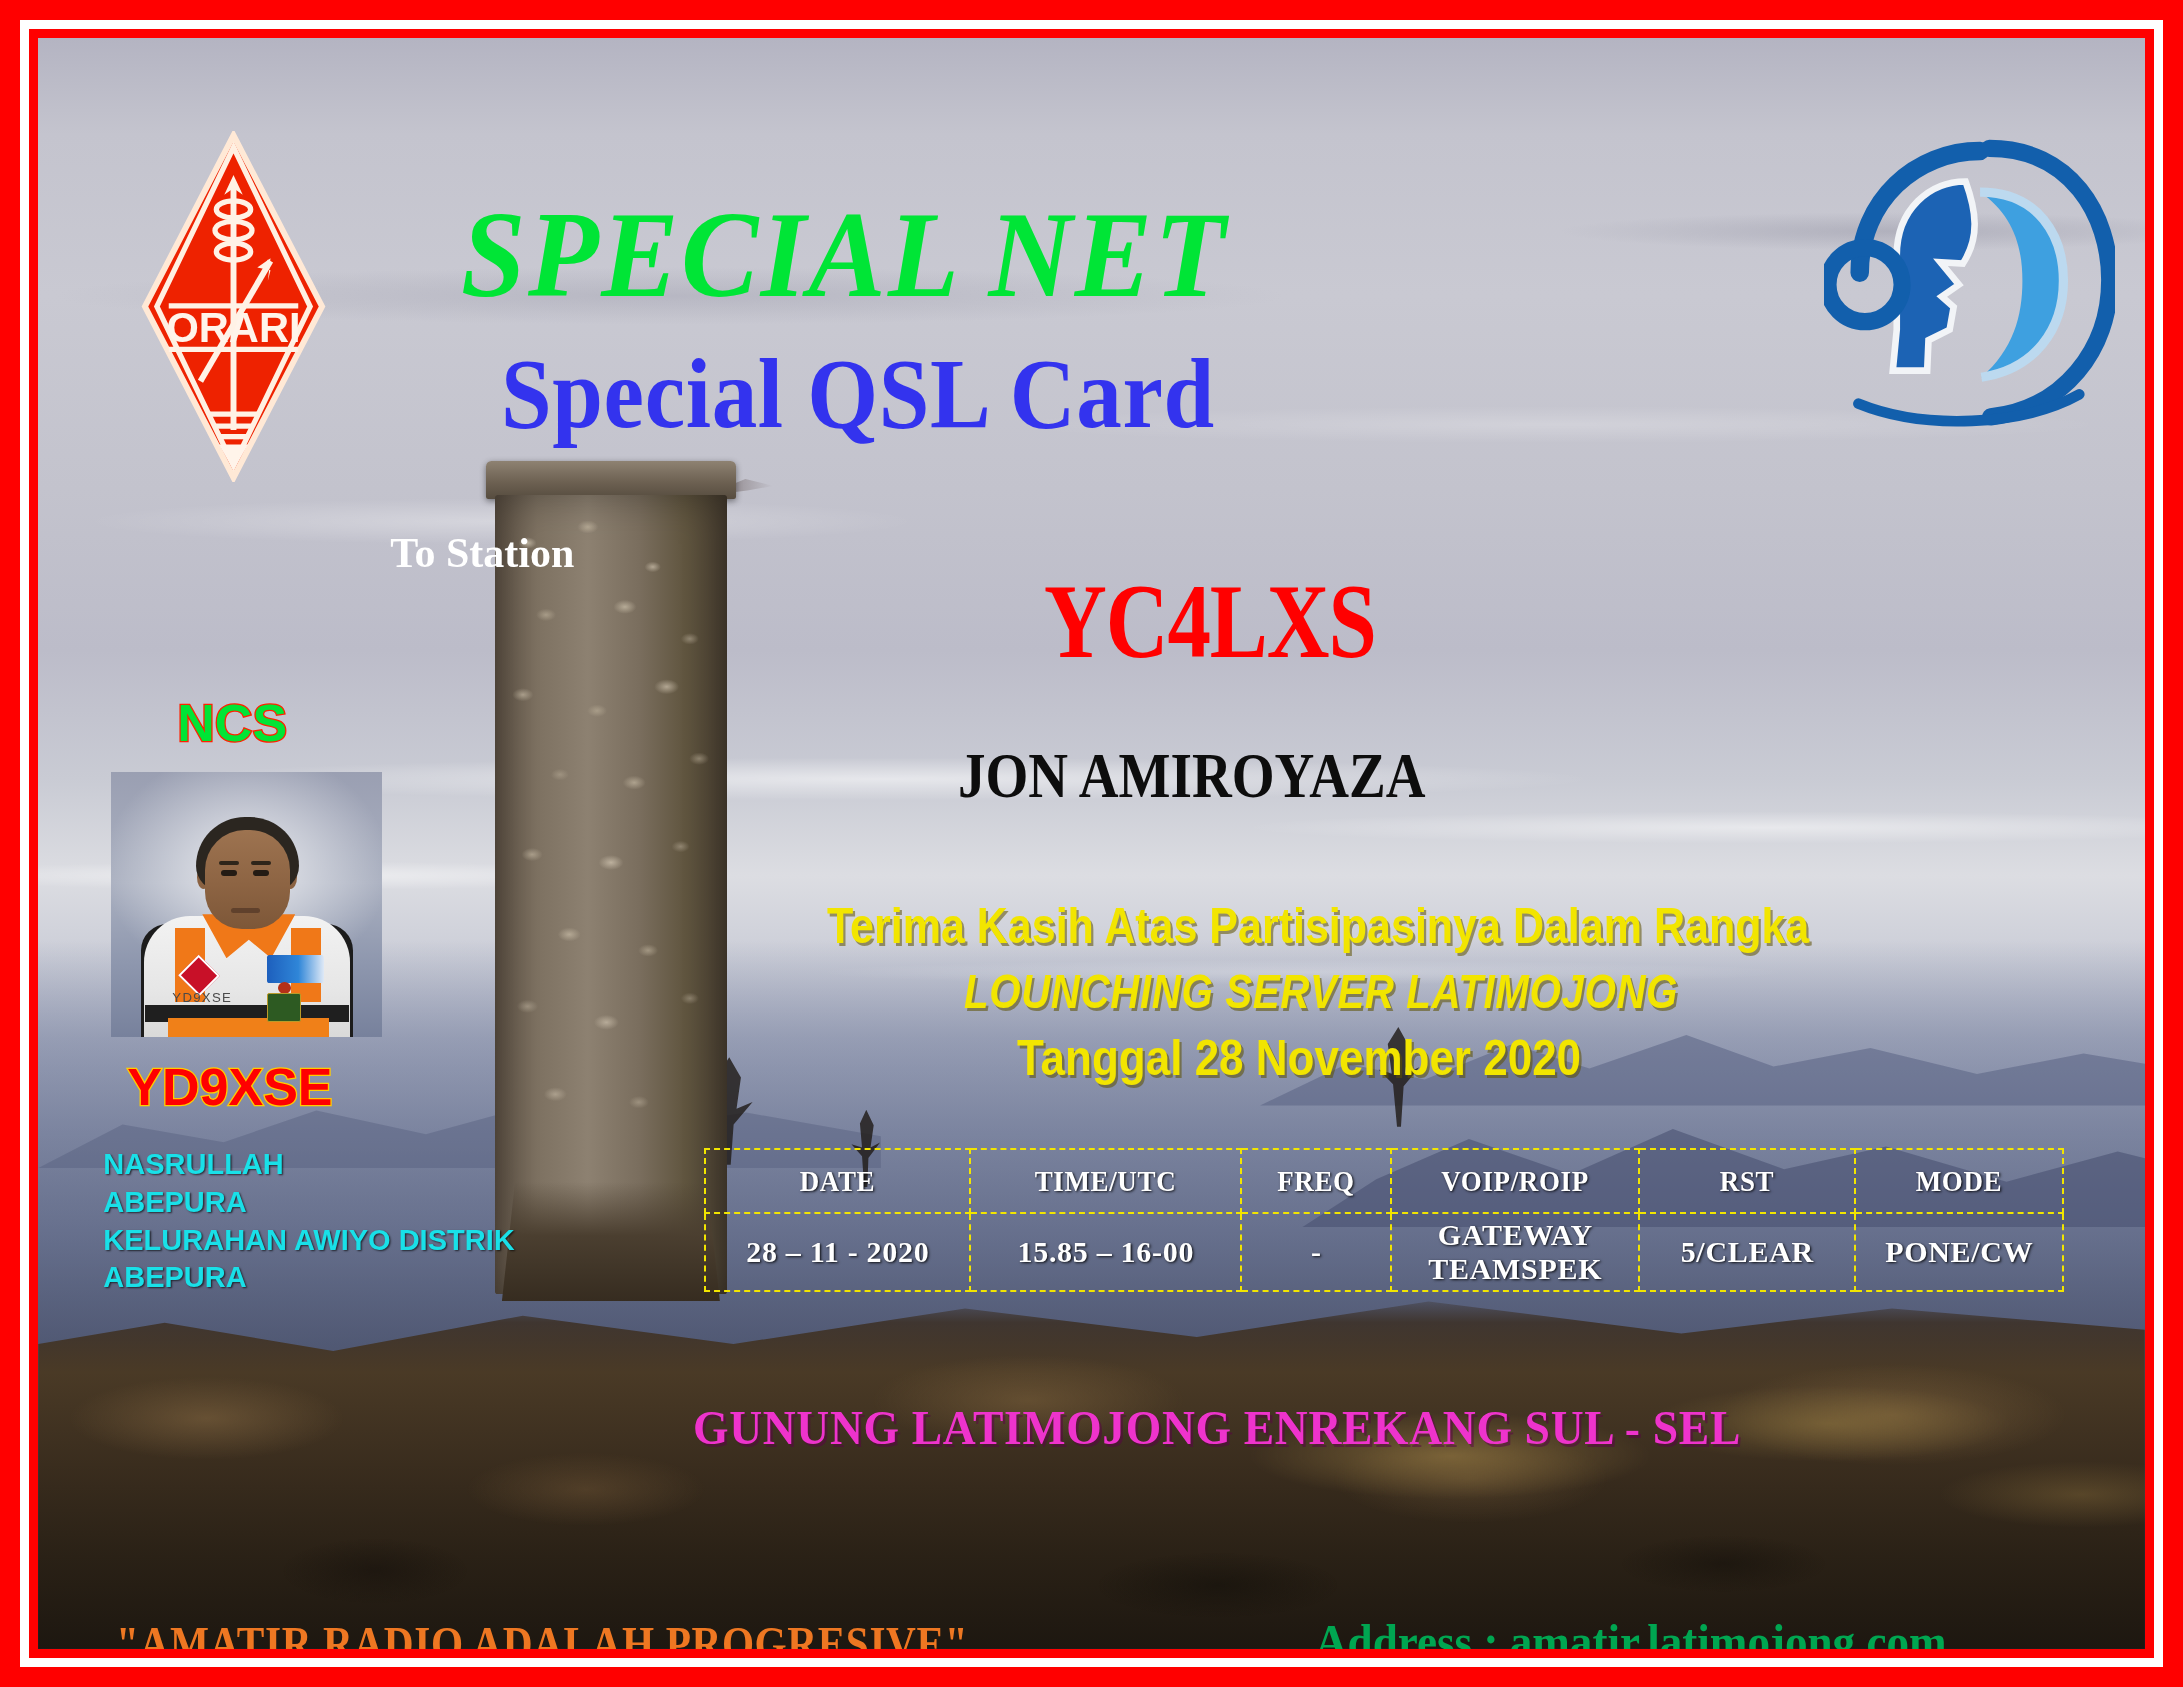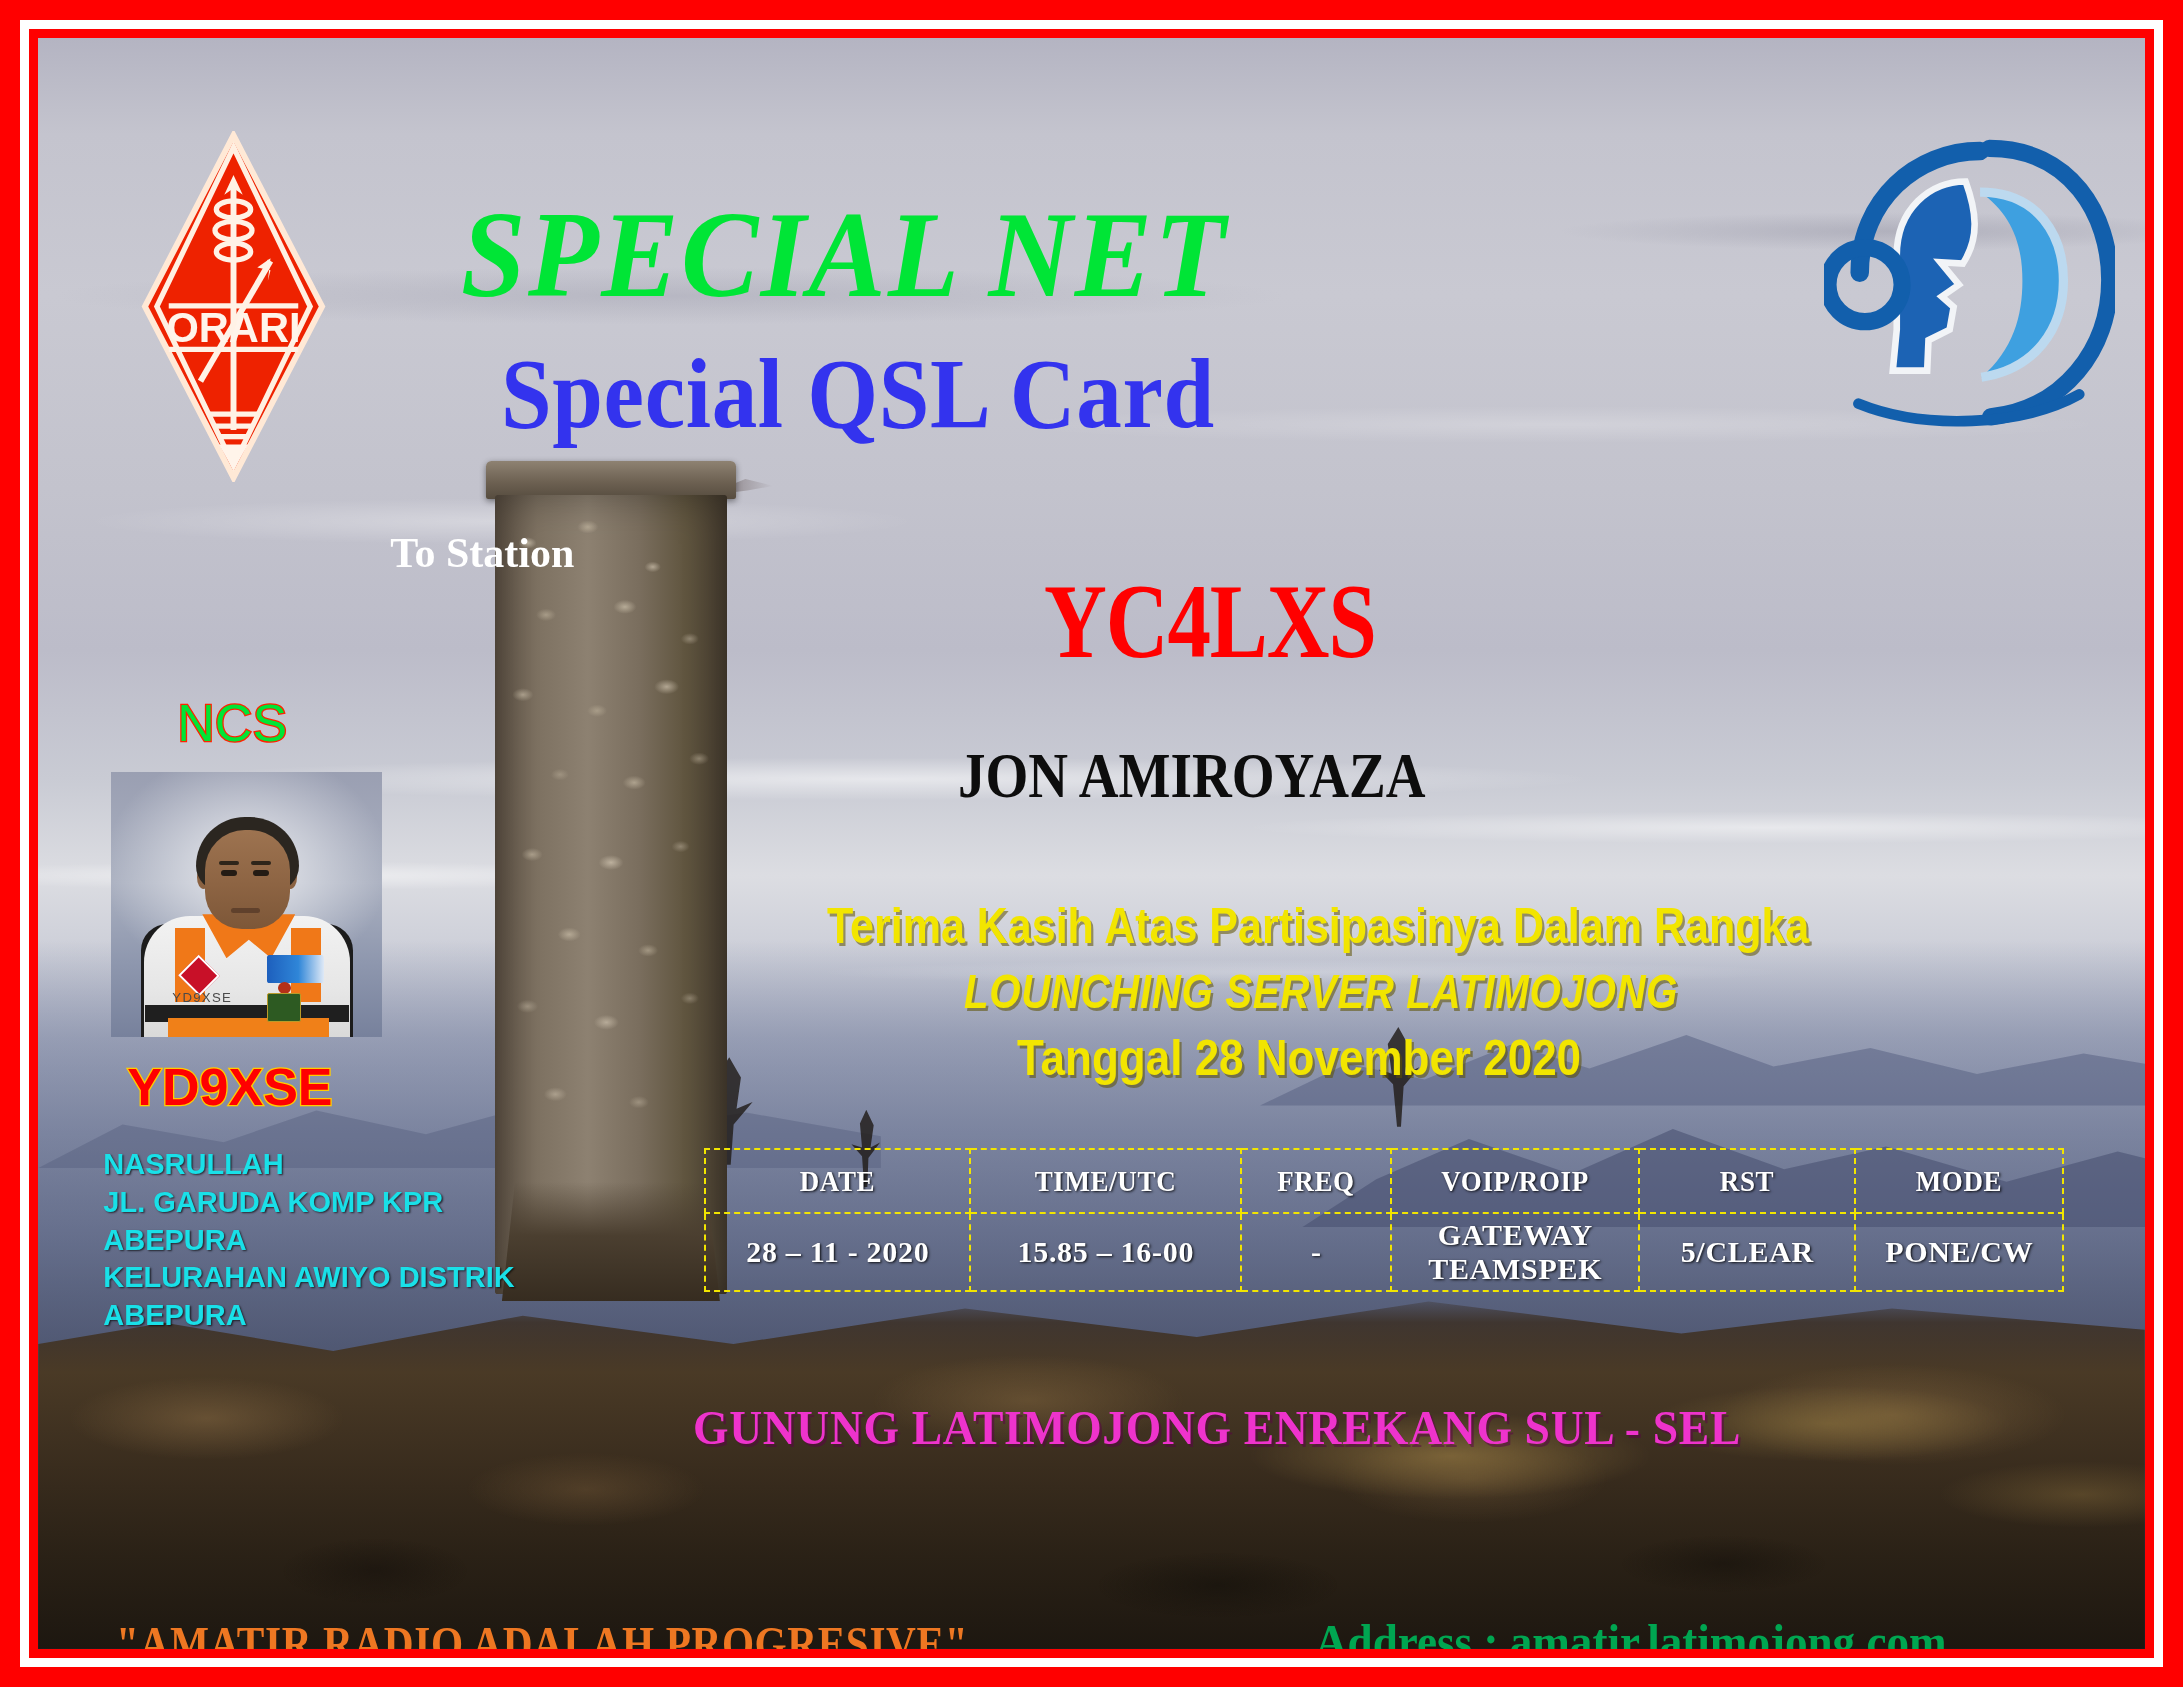--- a/index.html
+++ b/index.html
@@ -210,21 +210,21 @@
     text-shadow:2.6px 2.6px 0 rgba(92,80,0,.55);
     transform-origin:left center;
   }
   #evt-thanks { left:789px; top:859px; font-size:50px; transform:scaleX(.86); }
   #evt-launch { left:926px; top:926px; font-size:48px; font-style:italic; letter-spacing:0.7px; transform:scaleX(.84); }
   #evt-date   { left:979px; top:991px; font-size:50px; transform:scaleX(.88); }
 
   
   #ncs-label {
     left:139px; top:655px;
-    font-size:52px; font-weight:400; color:#00e536;
+    font-size:52px; font-weight:700; color:#00e536;
     font-family:"Liberation Sans", sans-serif;
     -webkit-text-stroke:2.6px #ff2200;
     paint-order:stroke fill;
   }
   #ncs-callsign {
     left:89px; top:1019px;
     font-size:52px; font-weight:700; color:#ff0000;
     font-family:"Liberation Sans", sans-serif;
     -webkit-text-stroke:2.6px #ffcc00;
     paint-order:stroke fill;
@@ -493,21 +493,20 @@
       <div class="brow r"></div>
       <div class="eye l"></div>
       <div class="eye r"></div>
       <div class="mouth"></div>
     </div>
 
     <div class="abs" id="ncs-callsign">YD9XSE</div>
 
     <div id="address-block">
       <div>NASRULLAH</div>
-      <div>JL. GARUDA KOMP KPR</div>
       <div>ABEPURA</div>
       <div>KELURAHAN AWIYO DISTRIK</div>
       <div>ABEPURA</div>
     </div>
 
     <table id="qso-table">
       <thead>
         <tr>
           <th class="col-date">DATE</th>
           <th class="col-time">TIME/UTC</th>

